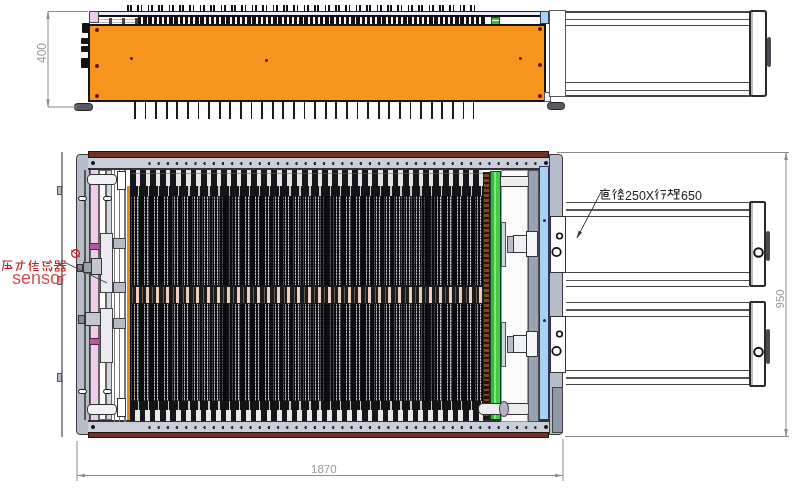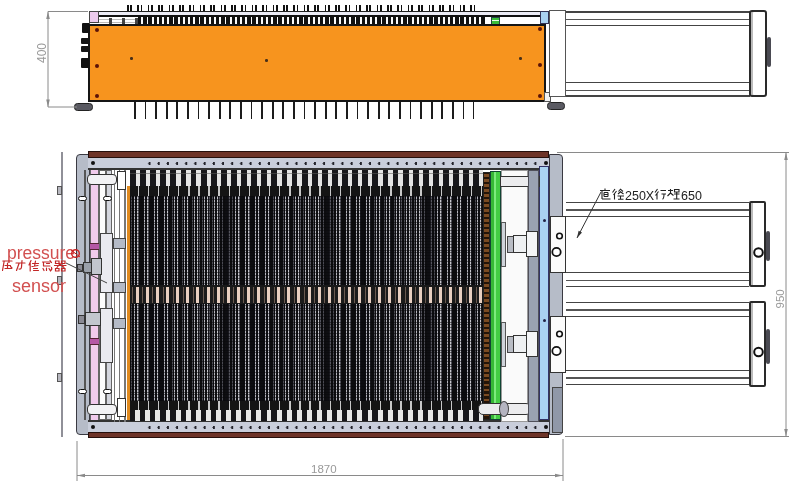--- a/index.html
+++ b/index.html
@@ -255,33 +255,32 @@
 
 <div class="abs" style="left:566px;top:370px;width:183px;height:15px;background:
   linear-gradient(to bottom,transparent 6.5px,#555 6.5px 8px,transparent 8px);
   border-top:1.5px solid #444;border-bottom:1.5px solid #444;"></div>
 
 <div class="abs" style="left:749px;top:301px;width:17px;height:86px;background:#fff;border:2px solid #2a2a2a;border-radius:2px;
   box-shadow:inset 2px 0 0 #bbb;"></div>
 
 <div class="abs" style="left:766px;top:329px;width:4px;height:35px;background:#4a4a52;border-radius:2px;"></div>
 
-<div class="abs" style="left:7px;top:243px;width:90px;color:#d25050;font-size:17.5px;">pressure</div>
 
 <svg class="abs" style="left:2px;top:259px;" width="68" height="14" viewBox="0 0 68 14">
  <g stroke="#c22828" stroke-width="1.2" fill="none" stroke-linecap="round">
   <path d="M0.8,2 H10 M2.2,2 L0.5,11.5 M5.5,4 V9 M3,6.5 H8.5 M3,9.5 H9.5 M8.5,7.5 L10,9"></path>
   <path d="M14,4 H23 M20,1.5 L19.5,8 Q19.3,10.5 17,10 M17.2,4 L14.5,11.5"></path>
   <path d="M29,1.5 L27,6 M28.2,4 V12 M30.5,4.5 H36.5 M33.5,2 L32.5,7 M30,7.5 L36,6.5 M31.5,9.5 H35.5 M31.5,11.5 H36.5"></path>
   <path d="M40.5,3 H49 M41.5,3 V7 M41.5,7 H48 M44.5,4.5 H47.5 M48,1.5 L49.5,3.5 M41,9.5 L42,11.5 M44.5,9 V11.5 M47,9.5 L48.5,12 M49.5,8.5 Q50.5,10.5 48.5,11.5"></path>
   <path d="M53.5,2 H57 V4.5 H53.5 Z M59.5,2 H63 V4.5 H59.5 Z M52.5,6.5 H64 M58,4.5 L55,8.5 M58.5,5.5 L62,8.5 M53.5,9.5 H57 V12 H53.5 Z M59.5,9.5 H63 V12 H59.5 Z"></path>
  </g>
 </svg>
 
-<div class="abs" style="left:12px;top:276px;width:90px;color:#d25050;font-size:18px;">sensor</div>
+<div class="abs" style="left:12px;top:268px;width:90px;color:#d25050;font-size:18px;">sensor</div>
 
 <svg class="abs" style="left:0;top:0;" width="794" height="488" viewBox="0 0 794 488">
 
   <g stroke="#8a8a8a" stroke-width="1" fill="none">
     <line x1="48" y1="11.5" x2="48" y2="107"></line>
     <line x1="48" y1="11.5" x2="88" y2="11.5"></line>
     <line x1="48" y1="107" x2="77" y2="107"></line>
   </g>
   <g fill="#8a8a8a" stroke="none">
     <polygon points="48,11.5 46.2,19 49.8,19"></polygon>

